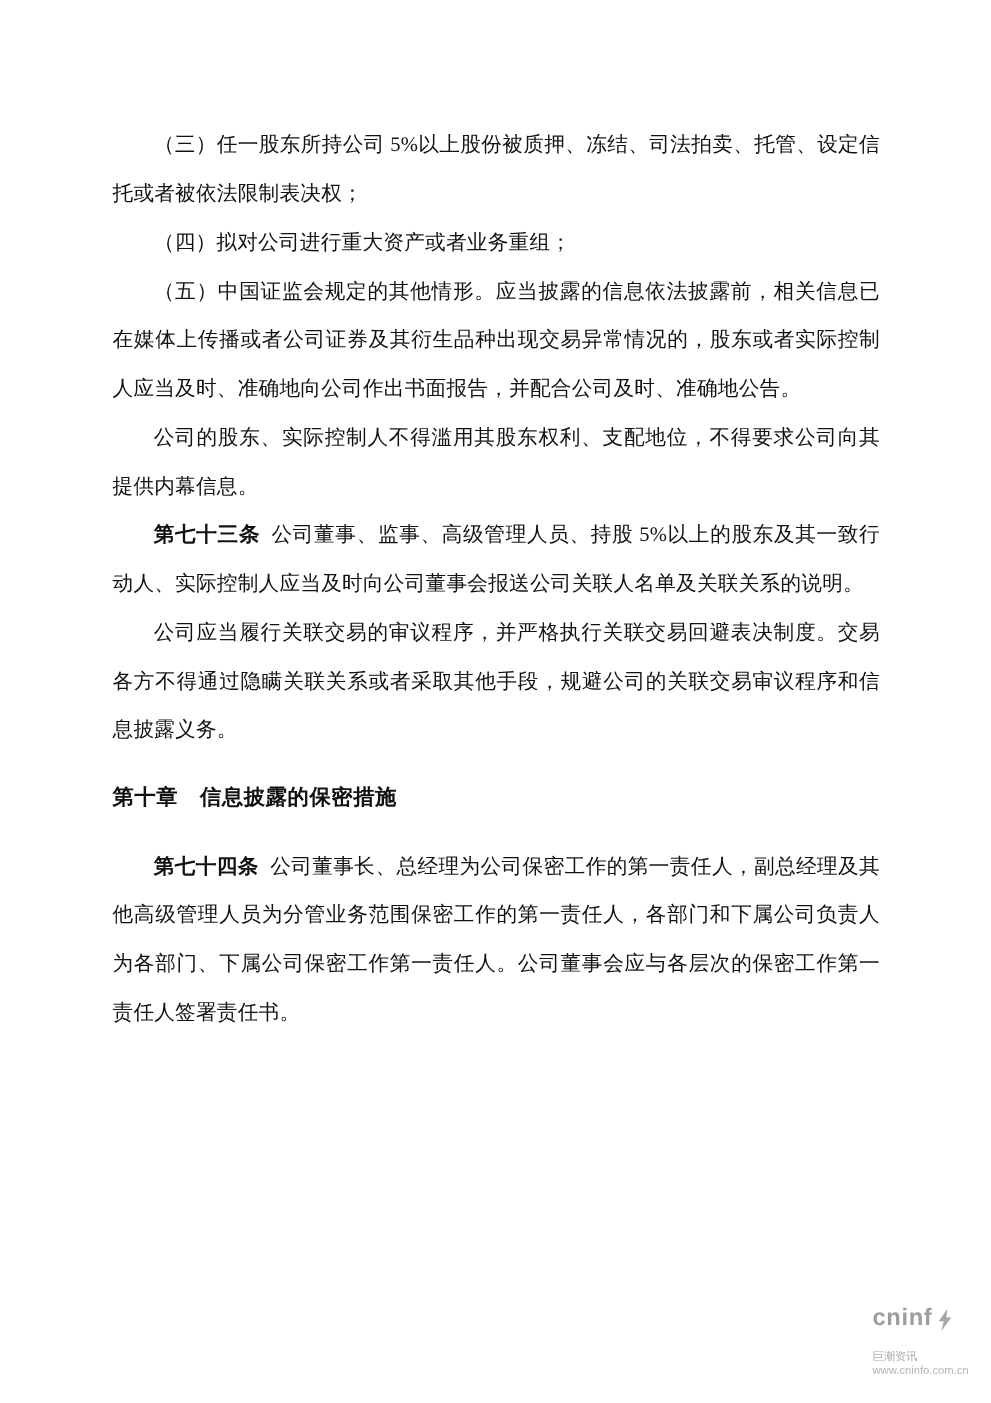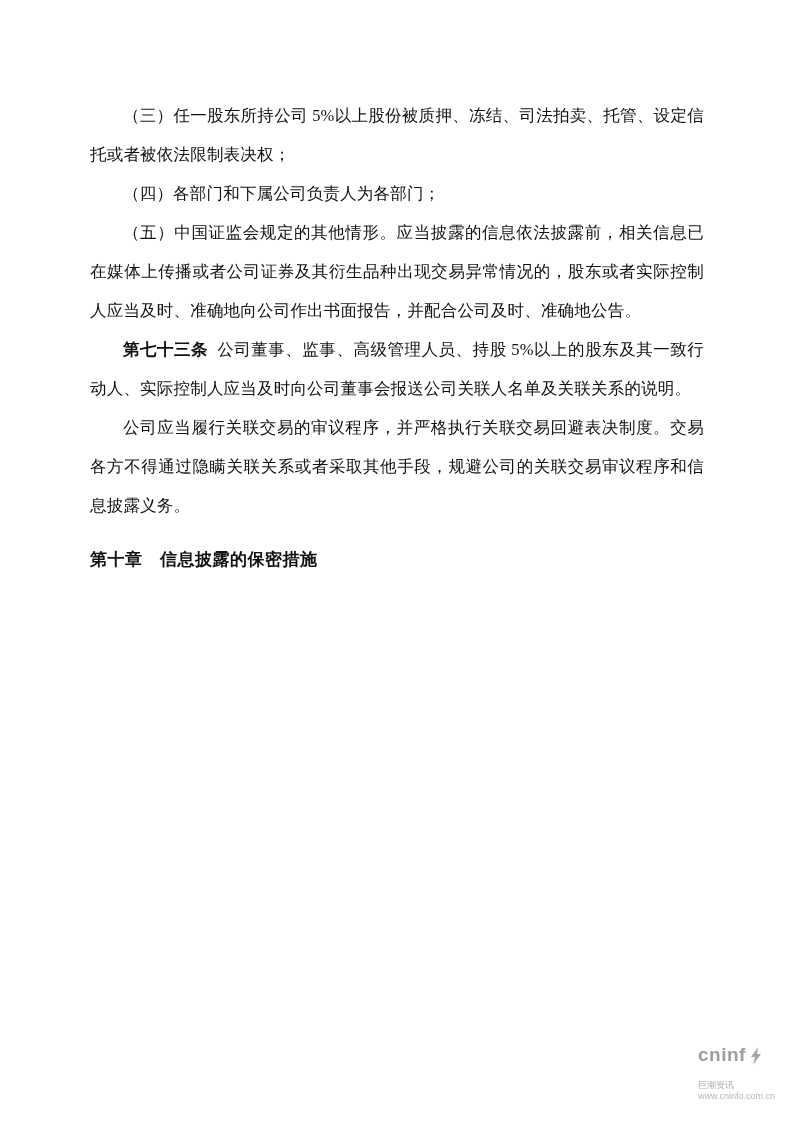--- a/index.html
+++ b/index.html
@@ -81,39 +81,45 @@
 <body>
 
 <div class="page">
 
 
   <p class="para">
     <span>（三）任一股东所持公司 5%以上股份被质押、冻结、司法拍卖、托管、设定信托或者被依法限制表决权；</span>
   </p>
 
   <p class="para">
-    <span>（四）各部门和下属公司负责人为各部门；</span>
+    <span>（四）拟对公司进行重大资产或者业务重组；</span>
   </p>
 
   <p class="para">
     <span>（五）中国证监会规定的其他情形。应当披露的信息依法披露前，相关信息已在媒体上传播或者公司证券及其衍生品种出现交易异常情况的，股东或者实际控制人应当及时、准确地向公司作出书面报告，并配合公司及时、准确地公告。</span>
   </p>
 
+  <p class="para">
+    <span>公司的股东、实际控制人不得滥用其股东权利、支配地位，不得要求公司向其提供内幕信息。</span>
+  </p>
 
 
   <p class="para">
     <span class="lead">第七十三条</span><span>公司董事、监事、高级管理人员、持股 5%以上的股东及其一致行动人、实际控制人应当及时向公司董事会报送公司关联人名单及关联关系的说明。</span>
   </p>
 
   <p class="para">
     <span>公司应当履行关联交易的审议程序，并严格执行关联交易回避表决制度。交易各方不得通过隐瞒关联关系或者采取其他手段，规避公司的关联交易审议程序和信息披露义务。</span>
   </p>
 
   <h2 class="chapter-heading">第十章　信息披露的保密措施</h2>
 
+  <p class="para">
+    <span class="lead">第七十四条</span><span>公司董事长、总经理为公司保密工作的第一责任人，副总经理及其他高级管理人员为分管业务范围保密工作的第一责任人，各部门和下属公司负责人为各部门、下属公司保密工作第一责任人。公司董事会应与各层次的保密工作第一责任人签署责任书。</span>
+  </p>
 
 </div>
 
 <div class="footer-logo">
   <div class="logo-row">
     <span class="logo-text">cninf</span>
     <span class="logo-bolt">
       <svg width="16" height="18" viewBox="0 0 16 18">
         <path d="M10 0 L3 10 L7 10 L5 18 L13 7 L9 7 Z" fill="#a6a6a6"></path>
       </svg>

